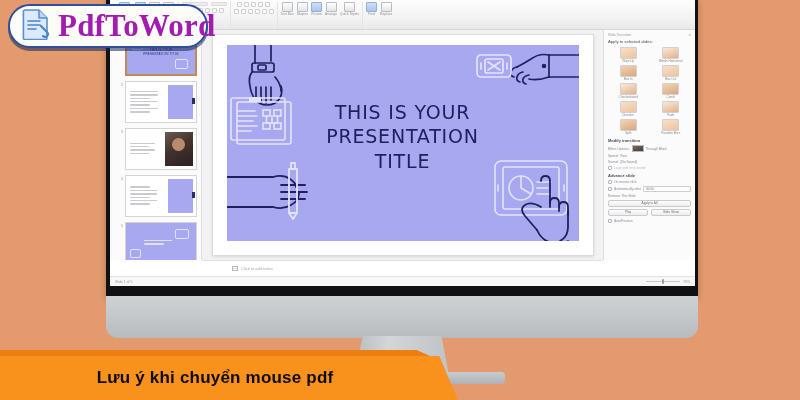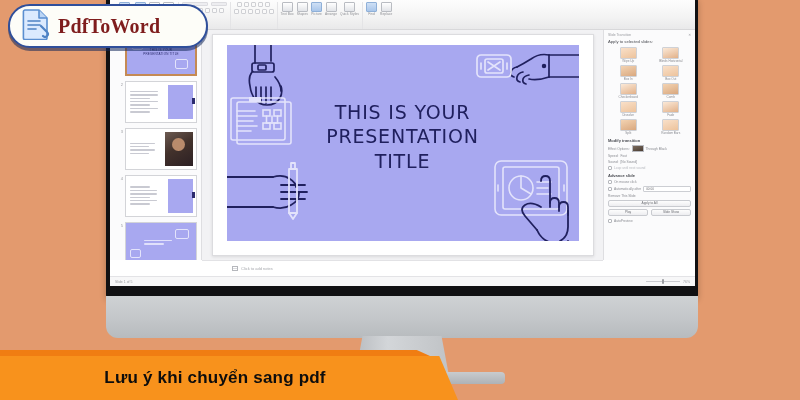--- a/index.html
+++ b/index.html
@@ -268,22 +268,22 @@
     background: #fdfdf8;
     border: 2px solid #2f4f9b;
     border-radius: 22px;
     display: flex; align-items: center; gap: 8px;
     padding-left: 12px;
     box-shadow: 0 3px 0 rgba(20,40,90,.55);
     z-index: 40;
   }
   #logo-text {
     font-family: "Liberation Serif", serif;
-    font-size: 20px; font-weight: bold;
-    color: #7f1d1d; letter-spacing: .2px;
+    font-size: 31px; font-weight: bold;
+    color: #a21caf; letter-spacing: .2px;
   }
 
   
   #banner {
     position: absolute; left: -10px; bottom: 0;
     width: 468px; height: 44px;
     background: #f8921c;
     clip-path: polygon(0 0, 96% 0, 100% 100%, 0 100%);
     display: flex; align-items: center; justify-content: center;
     z-index: 30;
@@ -709,16 +709,16 @@
             <path d="M6 21 h8"></path>
         </g>
         <path d="M19 18 l6 6 q2 2 0 4 q-2 2 -4 0" fill="none" stroke="#4f83c4" stroke-width="2.2" stroke-linecap="round"></path>
       </svg>
     </span>
     <span id="logo-text">PdfToWord</span>
   </div>
 
   <div id="banner-strip"></div>
   <div id="banner">
-    <span id="banner-text">Lưu ý khi chuyển sang pdf</span>
+    <span id="banner-text">Lưu ý khi chuyển mouse pdf</span>
   </div>
 
 </div>
 
 </body></html>

